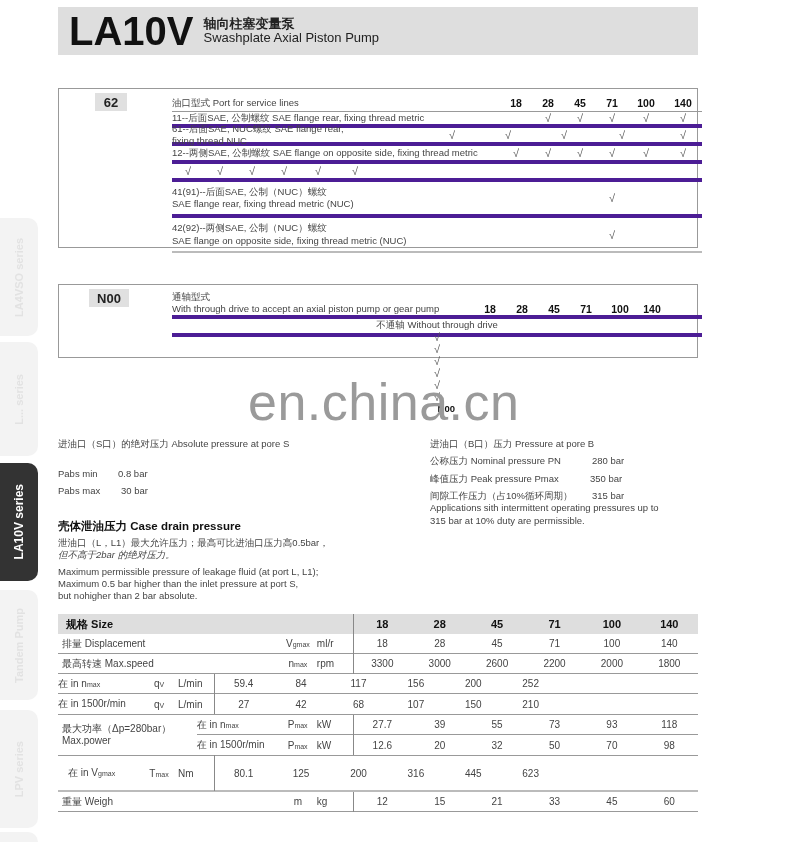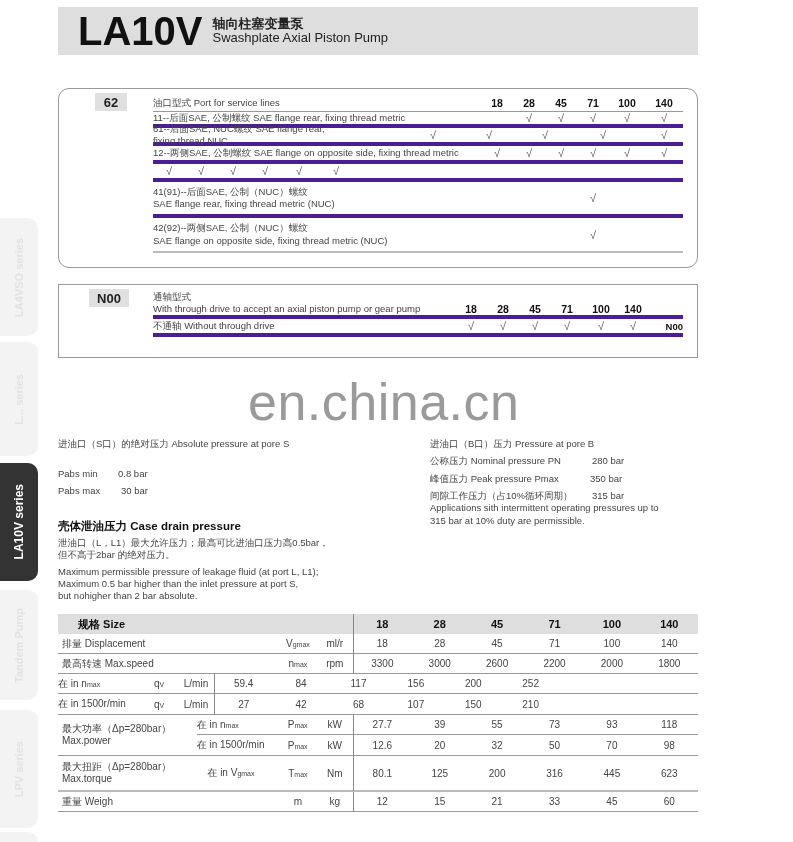--- a/index.html
+++ b/index.html
@@ -16,55 +16,55 @@
     .side-tab span {
       writing-mode: vertical-rl; transform: rotate(180deg);
       font-size: 11px; font-weight: bold; color: #e2e2e2; white-space: nowrap;
     }
     .side-tab.active { background: #333333; }
     .side-tab.active span { color: #ffffff; font-size: 12px; }
 
     
     .header {
       position: absolute; left: 58px; top: 7px; width: 640px; height: 48px;
-      background: #dedede; display: flex; align-items: center; padding-left: 20px;
+      background: #dedede; display: flex; align-items: center; padding-left: 11px;
     }
     .model { font-size: 40px; font-weight: bold; color: #111; letter-spacing: 0px; line-height: 1; }
     .header-sub { margin-left: 10px; line-height: 1.1; }
     .header-sub .cn { font-size: 13px; font-weight: bold; color: #222; }
     .header-sub .en { font-size: 13px; color: #222; }
 
     
     .box { position: absolute; border: 1px solid #999; background: #fff; }
     .code-badge {
       position: absolute; background: #e0e0e0; font-weight: bold; font-size: 13px; color: #222;
       display: flex; align-items: center; justify-content: center;
     }
-    .opt-table { position: absolute; font-size: 9.5px; color: #444; }
+    .opt-table { position: absolute; font-size: 9.5px; color: #444; margin-left: 19px; }
     .opt-row { display: flex; align-items: center; border-bottom: 4px solid #4c1d95; }
     .opt-row .label { flex: 1; line-height: 1.3; }
     .opt-row .cell { text-align: center; }
     .hdr .cell { font-weight: bold; font-size: 10.5px; color: #111; }
     .check { font-size: 11px; color: #555; }
 
     
     .watermark { position: absolute; left: 248px; top: 372px; font-size: 52px; color: #9a9a9a; letter-spacing: 0.5px; }
 
     
     .ptxt { position: absolute; font-size: 9.5px; color: #444; line-height: 1.3; }
     .section-title { font-weight: bold; font-size: 11.5px; color: #111; }
 
     
     .spec { position: absolute; left: 58px; top: 614px; width: 640px; font-size: 10px; color: #444; }
     .spec-hdr { height: 20px; background: #dedede; display: flex; align-items: center; font-weight: bold; color: #111; font-size: 11px; }
     .spec-row { display: flex; align-items: center; border-bottom: 1px solid #999; }
     .spec .c-name { width: 140px; padding-left: 4px; line-height: 1.2; }
     .spec .c-cond { width: 82px; }
     .spec .c-sym { width: 38px; text-align: center; }
-    .spec .c-unit { width: 36px; text-align: center; }
+    .spec .c-unit { width: 36px; }
     .spec .c-vals { display: flex; border-left: 1px solid #888; height: 100%; }
     .spec .c-v { width: 57.4px; text-align: center; }
     .sub { font-size: 7px; }
     .group { display: flex; border-bottom: 1px solid #999; }
     .group .gname { width: 140px; padding-left: 4px; display: flex; align-items: center; line-height: 1.2; }
     .group .grows { flex: 1; }
     .inner-row { display: flex; align-items: center; height: 20px; }
     .inner-row.sep { border-bottom: 1px solid #999; }
   </style>
 </head>
@@ -88,21 +88,21 @@
 <div class="side-tab" style="top:832px;height:20px;"></div>
 
 <div class="header">
   <div class="model">LA10V</div>
   <div class="header-sub">
     <div class="cn">轴向柱塞变量泵</div>
     <div class="en">Swashplate Axial Piston Pump</div>
   </div>
 </div>
 
-<div class="box" style="left:58px;top:88px;width:640px;height:180px;border-radius:11px;">
+<div class="box" style="left:58px;top:88px;width:640px;height:160px;">
   <div class="code-badge" style="left:36px;top:4px;width:32px;height:18px;">62</div>
   <div class="opt-table" style="left:94px;top:6px;width:530px;">
     <div class="opt-row hdr" style="height:16px;border-bottom:none;">
       <div class="label">油口型式  Port for service lines</div>
       <div class="cell" style="width:32px">18</div>
       <div class="cell" style="width:32px">28</div>
       <div class="cell" style="width:32px">45</div>
       <div class="cell" style="width:32px">71</div>
       <div class="cell" style="width:36px">100</div>
       <div class="cell" style="width:38px">140</div>
@@ -176,21 +176,21 @@
     <div class="opt-row hdr" style="height:16px;">
       <div class="label" style="font-weight:normal;font-size:9.5px;color:#444;">With through drive to accept an axial piston pump or gear pump</div>
       <div class="cell" style="width:32px">18</div>
       <div class="cell" style="width:32px">28</div>
       <div class="cell" style="width:32px">45</div>
       <div class="cell" style="width:32px">71</div>
       <div class="cell" style="width:36px">100</div>
       <div class="cell" style="width:28px">140</div>
       <div class="cell" style="width:36px"></div>
     </div>
-    <div class="opt-row" style="height:18px;">
+    <div class="opt-row" style="height:18px;flex-direction:column;">
       <div class="label">不通轴 Without through drive</div>
       <div class="cell check" style="width:32px">√</div>
       <div class="cell check" style="width:32px">√</div>
       <div class="cell check" style="width:32px">√</div>
       <div class="cell check" style="width:32px">√</div>
       <div class="cell check" style="width:36px">√</div>
       <div class="cell check" style="width:28px">√</div>
       <div class="cell" style="width:36px;font-weight:bold;color:#111;text-align:right;">N00</div>
     </div>
   </div>
@@ -224,29 +224,29 @@
       <span style="width:162px">间隙工作压力（占10%循环周期）</span>
       <span>315 bar</span>
     </div>
   <div>Applications sith intermittent operating pressures up to</div>
   <div>315 bar at 10% duty are permissible.</div>
 </div>
 
 <div class="ptxt" style="left:58px;top:519px;width:330px;">
   <div class="section-title" style="margin-bottom:3px;">壳体泄油压力  Case drain pressure</div>
   <div>泄油口（L，L1）最大允许压力；最高可比进油口压力高0.5bar，</div>
-  <div style="margin-bottom:4px;">但不高于2bar 的绝对压力。</div>
+  <div style="margin-bottom:4px;font-style:italic;">但不高于2bar 的绝对压力。</div>
   <div>Maximum permissible pressure of leakage fluid (at port L, L1);</div>
   <div>Maximum 0.5 bar higher than the inlet pressure at port S,</div>
   <div>but nohigher than 2 bar absolute.</div>
 </div>
 
 <div class="spec">
   <div class="spec-hdr">
-    <div style="width:296px;padding-left:20px;">规格 Size</div>
+    <div style="width:296px;padding-left:8px;">规格 Size</div>
     <div class="c-vals" style="height:20px;align-items:center;">
       <div class="c-v">18</div>
       <div class="c-v">28</div>
       <div class="c-v">45</div>
       <div class="c-v">71</div>
       <div class="c-v">100</div>
       <div class="c-v">140</div>
     </div>
   </div>
 
@@ -340,24 +340,20 @@
           <div class="c-v">32</div>
           <div class="c-v">50</div>
           <div class="c-v">70</div>
           <div class="c-v">98</div>
         </div>
       </div>
     </div>
   </div>
 
   <div class="spec-row" style="height:36px;border-bottom:2px solid #bbb;">
-    <div class="c-name">
-      <div>最大扭距（Δp=280bar）</div>
-      <div>Max.torque</div>
-    </div>
     <div class="c-cond" style="padding-left:10px;"><span>在 in V</span><span class="sub">gmax</span></div>
     <div class="c-sym"><span>T</span><span class="sub">max</span></div>
     <div class="c-unit">Nm</div>
     <div class="c-vals" style="height:36px;align-items:center;">
       <div class="c-v">80.1</div>
       <div class="c-v">125</div>
       <div class="c-v">200</div>
       <div class="c-v">316</div>
       <div class="c-v">445</div>
       <div class="c-v">623</div>

